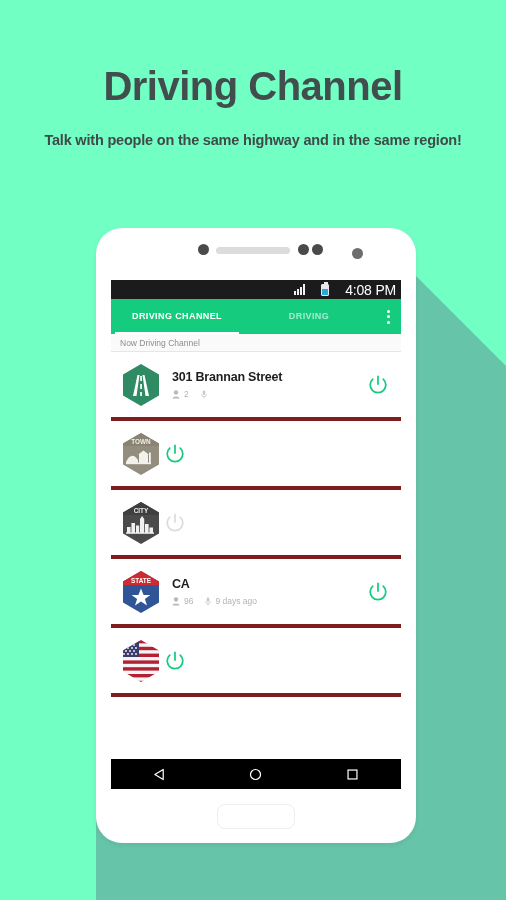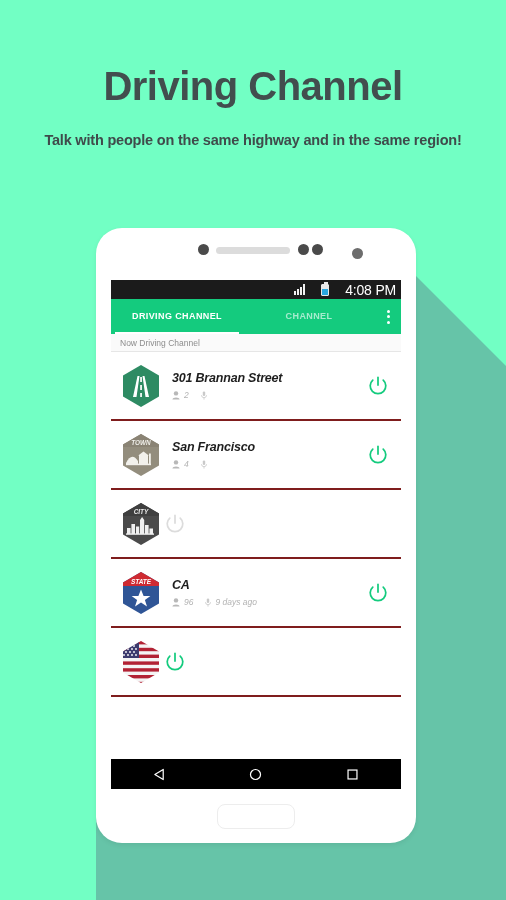--- a/index.html
+++ b/index.html
@@ -180,24 +180,23 @@
     color: #8d8d8d;
   }
 
   
   .list { background: #ffffff; }
   .row {
     height: 69px;
     display: flex;
     align-items: center;
     padding: 0 10px 0 9px;
-    border-bottom: 2px solid #7f1d1d;
+    border-bottom: 4px solid #7f1d1d;
     background: #ffffff;
     cursor: pointer;
-    font-style: italic;
   }
   .row .badge-wrap {
     width: 42px; height: 46px;
     flex: 0 0 42px;
     display: flex; align-items: center; justify-content: center;
   }
   .row .info { flex: 1; padding-left: 10px; min-width: 0; }
   .row .title {
     font-size: 12.5px;
     font-weight: bold;
@@ -283,21 +282,21 @@
         </div>
       <div class="battery"></div>
       <div class="clock">4:08 PM</div>
     </div>
 
     <div class="appbar">
       <div class="tab active">
         <span>DRIVING CHANNEL</span>
       </div>
       <div class="tab">
-        <span>CHANNEL</span>
+        <span>DRIVING</span>
       </div>
       <div class="overflow">
         <span></span>
           <span></span>
           <span></span>
       </div>
     </div>
 
     <div class="section-head">
       <span>Now Driving Channel</span>
@@ -346,37 +345,20 @@
           <svg width="40" height="44" viewBox="0 0 40 44">
             <polygon points="20,1 38,11.5 38,32.5 20,43 2,32.5 2,11.5" fill="#938d7d"></polygon>
             <polygon points="20,1 38,11.5 38,14 2,14 2,11.5" fill="#8a8374"></polygon>
             <text x="20" y="12.4" font-family="Liberation Sans, sans-serif" font-size="6.4" font-weight="bold" fill="#efeee9" text-anchor="middle">TOWN</text>
             <path d="M5 30 C9 22 13 22 17 28 L17 31 L5 31 Z" fill="#f2f1ec"></path>
             <path d="M18 31 L18 22 L27 22 L27 31 Z" fill="#f2f1ec"></path>
             <polygon points="17.2,22.6 22.5,18.6 27.8,22.6" fill="#f2f1ec"></polygon>
             <rect x="28" y="20.5" width="1.8" height="10.5" fill="#f2f1ec"></rect>
             <rect x="5" y="30.6" width="25" height="1.6" fill="#f2f1ec"></rect>
           </svg>
-        </div>
-        <div class="info">
-          <div class="title">San Francisco</div>
-          <div class="meta">
-            <svg width="8" height="9" viewBox="0 0 8 9">
-              <circle cx="4" cy="2.4" r="2.2" fill="#b8b8b8"></circle>
-              <path d="M0.4 8.6 C0.4 5.9 7.6 5.9 7.6 8.6 Z" fill="#b8b8b8"></path>
-            </svg>
-            <span class="mv">4</span>
-            <span class="gap"></span>
-            <svg width="6" height="9" viewBox="0 0 6 9">
-              <rect x="1.8" y="0.4" width="2.4" height="4.6" rx="1.2" fill="#c9c9c9"></rect>
-              <path d="M0.5 4.2 a2.5 2.5 0 0 0 5 0" fill="none" stroke="#c9c9c9" stroke-width="0.8"></path>
-              <rect x="2.6" y="6.6" width="0.8" height="2" fill="#c9c9c9"></rect>
-            </svg>
-            <span class="mv"></span>
-          </div>
         </div>
         <div class="power">
           <svg width="22" height="22" viewBox="0 0 24 24">
             <path d="M6.3 5.6 a8.5 8.5 0 1 0 11.4 0" fill="none" stroke="#14cb7e" stroke-width="1.9" stroke-linecap="round"></path>
             <line x1="12" y1="2.6" x2="12" y2="11" stroke="#14cb7e" stroke-width="1.9" stroke-linecap="round"></line>
           </svg>
         </div>
       </div>
 
       <div class="row">

